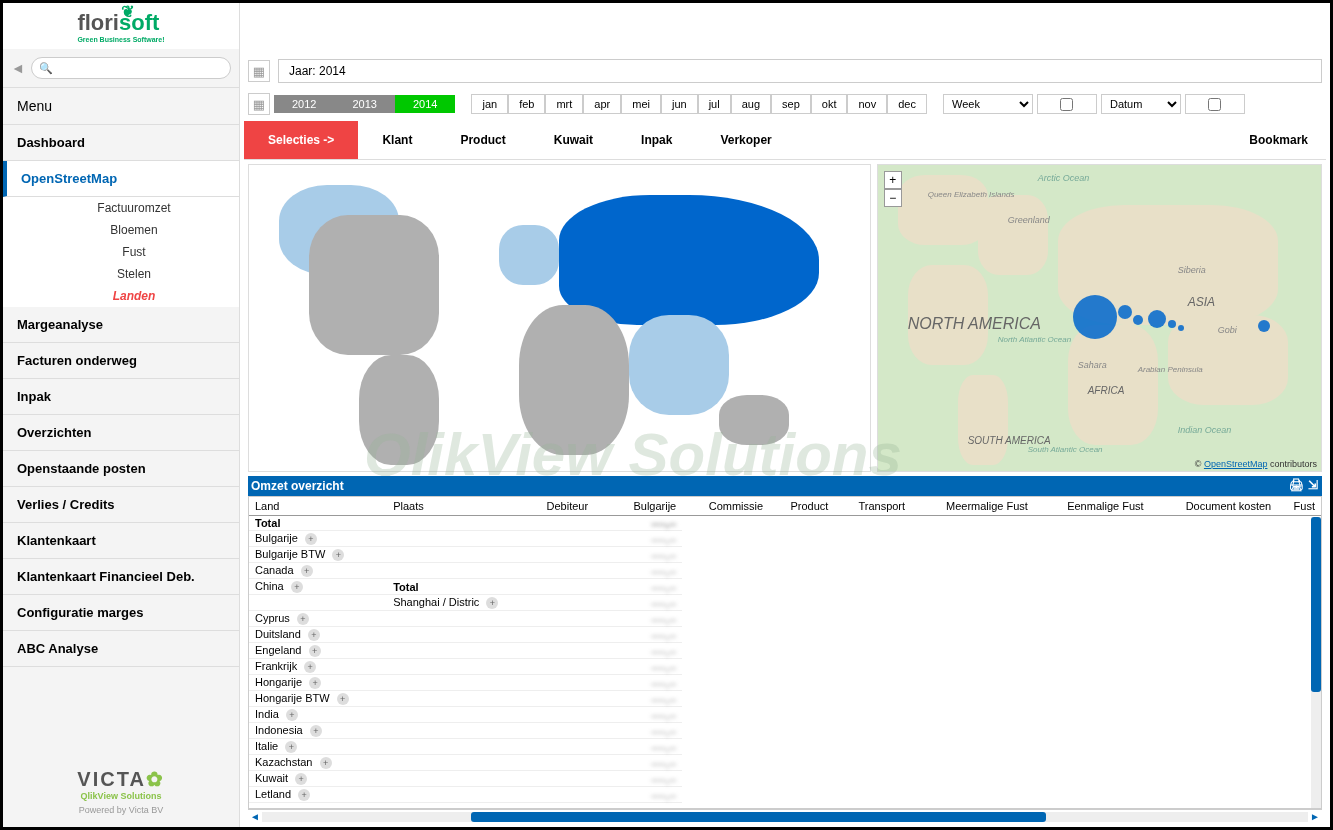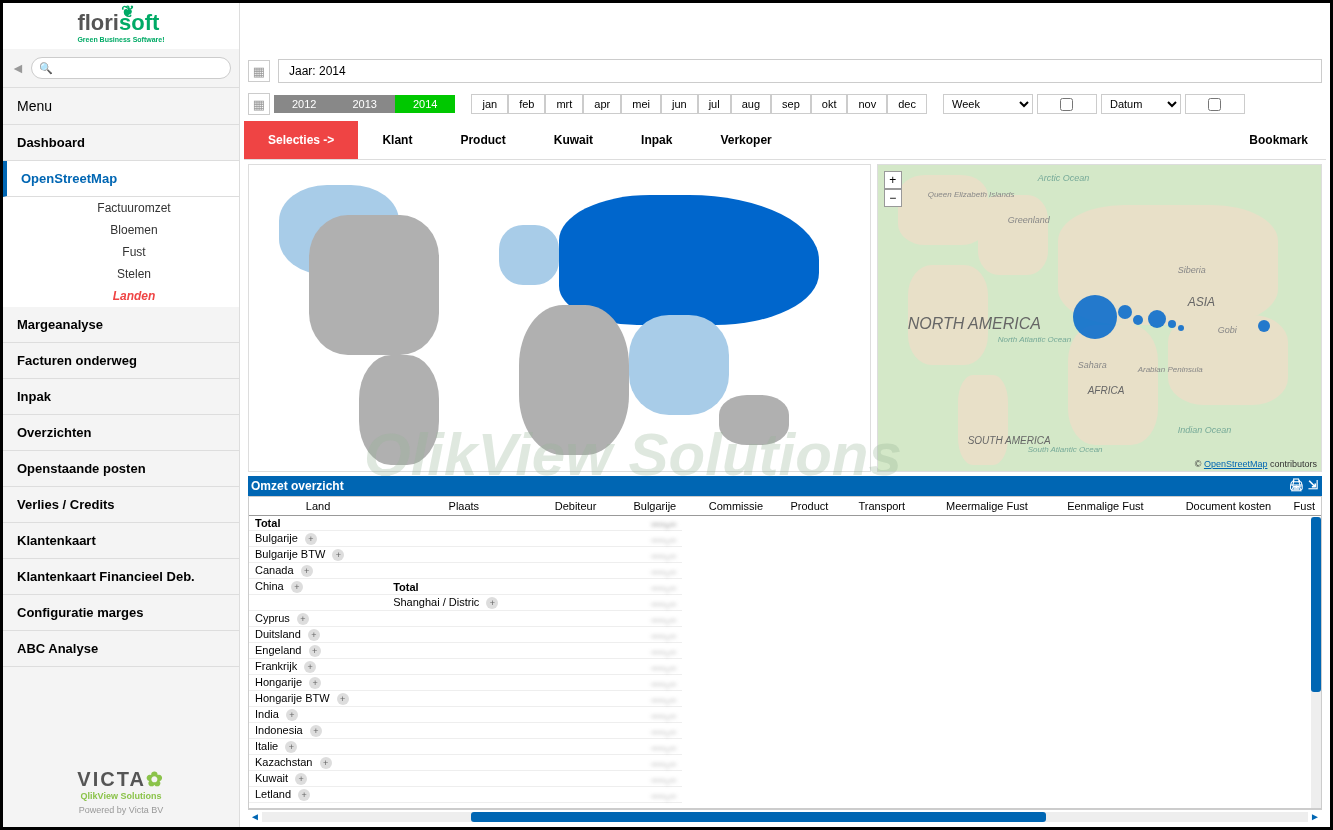--- a/index.html
+++ b/index.html
@@ -57,21 +57,21 @@
 .map2-land { position: absolute; inset: 0; }
 .land { position: absolute; background: #e8e0c8; border-radius: 30%; }
 .ocean-label { position: absolute; font-size: 9px; color: #7a9; font-style: italic; }
 .bubble { position: absolute; background: #0066cc; border-radius: 50%; opacity: 0.85; }
 .watermark { position: absolute; font-size: 80px; font-weight: bold; color: rgba(150,180,150,0.3); pointer-events: none; white-space: nowrap; font-style: italic; }
 .table-area { flex: 1; display: flex; flex-direction: column; margin: 0 4px; overflow: hidden; }
 .table-title { background: #0066b3; color: #fff; font-size: 12px; font-weight: bold; text-align: left; padding: 3px; position: relative; }
 .table-title-icons { position: absolute; right: 4px; top: 2px; display: flex; gap: 4px; font-size: 12px; }
 .table-wrap { flex: 1; overflow: hidden; border: 1px solid #ccc; position: relative; }
 table { width: 100%; border-collapse: collapse; font-size: 11px; }
-th { text-align: center; padding: 3px 6px; border-bottom: 1px solid #999; background: #fff; font-weight: normal; }
+th { text-align: left; padding: 3px 6px; border-bottom: 1px solid #999; background: #fff; font-weight: normal; }
 th.r { text-align: right; }
 td { padding: 1px 6px; border-bottom: 1px solid #eee; }
 td.r { text-align: right; }
 .expand-icon { display: inline-block; width: 12px; height: 12px; background: #ddd; border-radius: 50%; text-align: center; line-height: 12px; font-size: 9px; color: #666; margin-left: 4px; }
 .blur-val { filter: blur(2px); color: #666; display: inline-block; }
 .hscroll { height: 14px; background: #fff; border-top: 1px solid #ccc; display: flex; align-items: center; }
 .hscroll-arrow { width: 14px; text-align: center; color: #0066b3; font-size: 10px; cursor: pointer; }
 .hscroll-track { flex: 1; height: 10px; background: #eee; position: relative; }
 .hscroll-thumb { position: absolute; left: 20%; width: 55%; height: 100%; background: #0066b3; border-radius: 3px; }
 .vscroll { position: absolute; right: 0; top: 20px; bottom: 0; width: 10px; background: #eee; }

